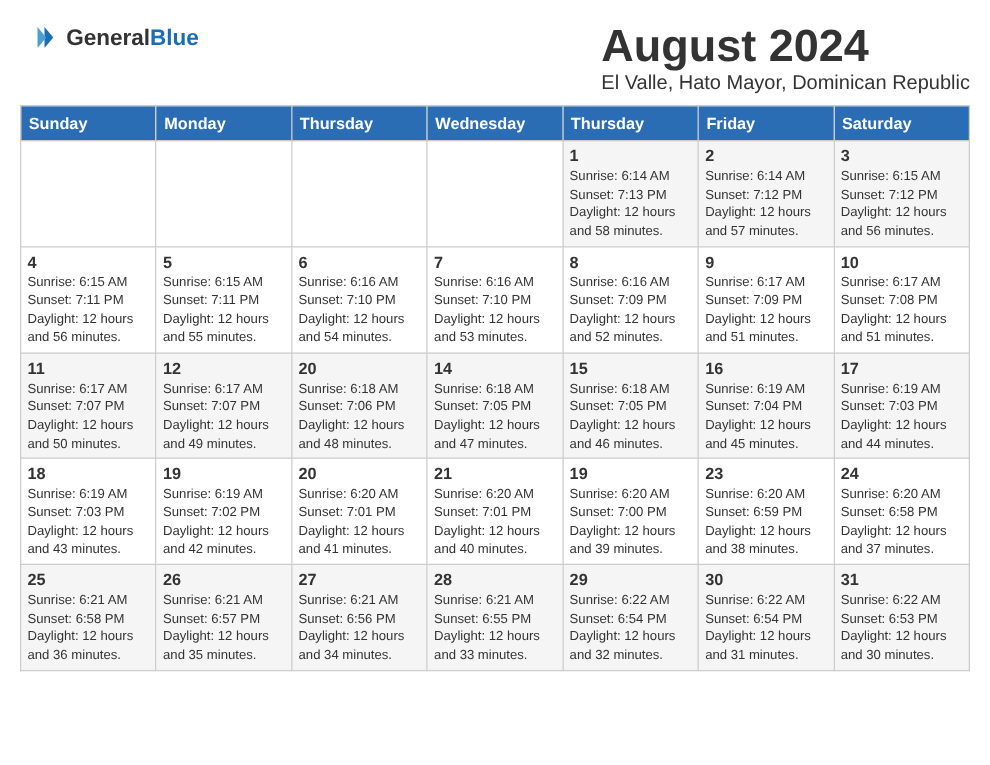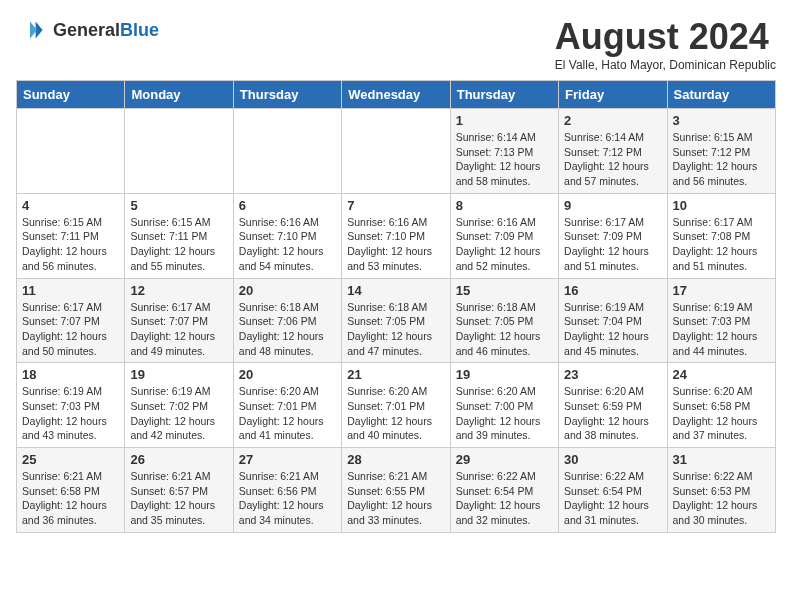--- a/index.html
+++ b/index.html
@@ -38,21 +38,21 @@
     .title-area {
       text-align: left;
       margin-left: 45px;
     }
     .month-year {
       font-size: 36px;
       font-weight: bold;
       color: #333;
     }
     .location {
-      font-size: 12px;
+      font-size: 16px;
       color: #333;
     }
     table {
       width: 100%;
       border-collapse: collapse;
       table-layout: fixed;
       padding-left: 48px;
     }
     thead tr th {
       background-color: #2a6db5;

